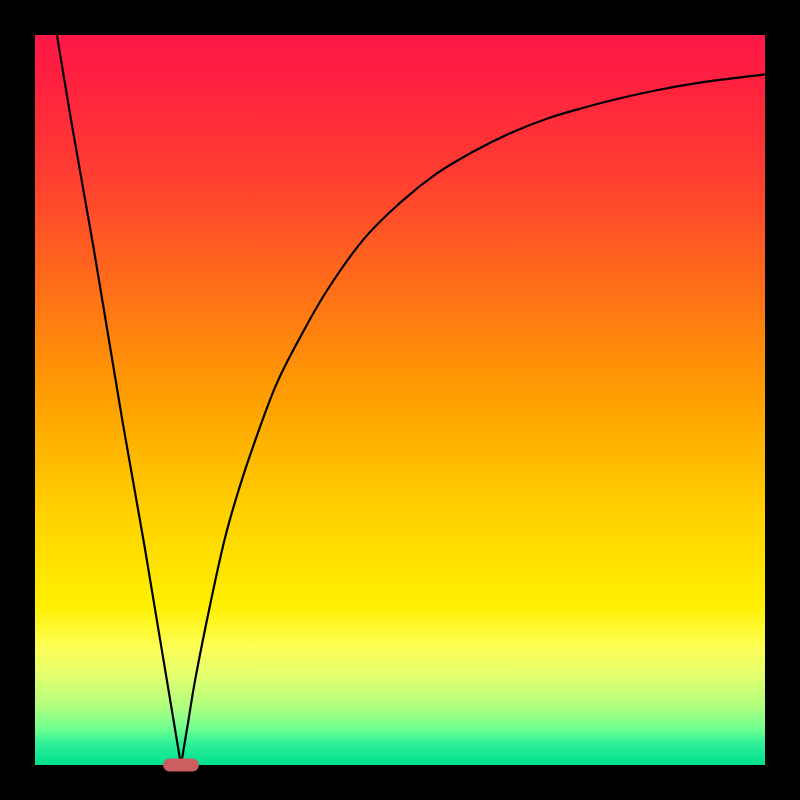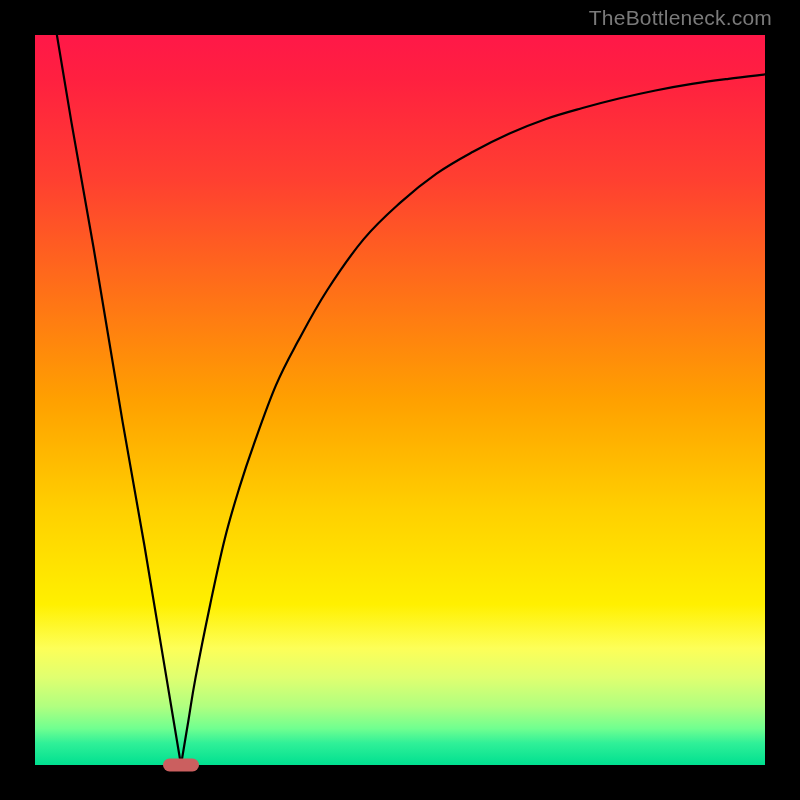--- a/index.html
+++ b/index.html
@@ -62,21 +62,20 @@
     left: 0;
     top: 0;
     width: 730px;
     height: 730px;
   }
 </style>
 </head>
 <body>
 
 <div class="frame">
-  <div class="watermark">TheBottleneck.com</div>
 
   <div class="plot">
     <svg class="curve" viewBox="0 0 730 730" preserveAspectRatio="none">
       <path d="M 21.90 0.00 L 36.50 87.60 L 58.40 211.70 L 73.00 299.30 L 87.60 386.90 L 109.50 511.00 L 124.10 598.60 L 131.40 642.40 L 138.70 686.20 L 146.00 730.00" id="path-left" fill="none" stroke="#000" stroke-width="2.2" stroke-linejoin="round" stroke-linecap="round"></path>
       <path d="M 146.00 730.00 C 147.31 722.12, 150.67 701.97, 153.30 686.20 C 155.93 670.43, 156.66 663.42, 160.60 642.40 C 164.54 621.38, 169.94 594.37, 175.20 569.40 C 180.46 544.43, 184.54 524.72, 189.80 503.70 C 195.06 482.68, 199.14 469.68, 204.40 452.60 C 209.66 435.52, 212.43 427.20, 219.00 408.80 C 225.57 390.40, 233.02 368.80, 240.90 350.40 C 248.78 332.00, 253.60 323.68, 262.80 306.60 C 272.00 289.52, 280.17 273.90, 292.00 255.50 C 303.83 237.10, 315.36 220.17, 328.50 204.40 C 341.64 188.63, 351.86 179.73, 365.00 167.90 C 378.14 156.07, 388.36 147.90, 401.50 138.70 C 414.64 129.50, 424.86 124.03, 438.00 116.80 C 451.14 109.57, 461.36 104.46, 474.50 98.55 C 487.64 92.64, 497.86 88.55, 511.00 83.95 C 524.14 79.35, 534.36 76.68, 547.50 73.00 C 560.64 69.32, 570.86 66.66, 584.00 63.51 C 597.14 60.36, 607.36 58.11, 620.50 55.48 C 633.64 52.85, 643.86 51.01, 657.00 48.91 C 670.14 46.81, 680.36 45.51, 693.50 43.80 C 706.64 42.09, 723.43 40.21, 730.00 39.42" id="path-right" fill="none" stroke="#000" stroke-width="2.2" stroke-linejoin="round" stroke-linecap="round"></path>
     </svg>
     <div class="marker" id="marker" style="left: 146px; top: 730px;"></div>
   </div>
 </div>
 

